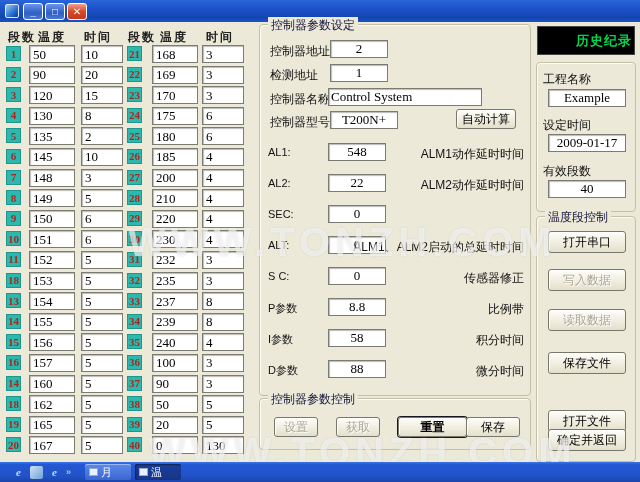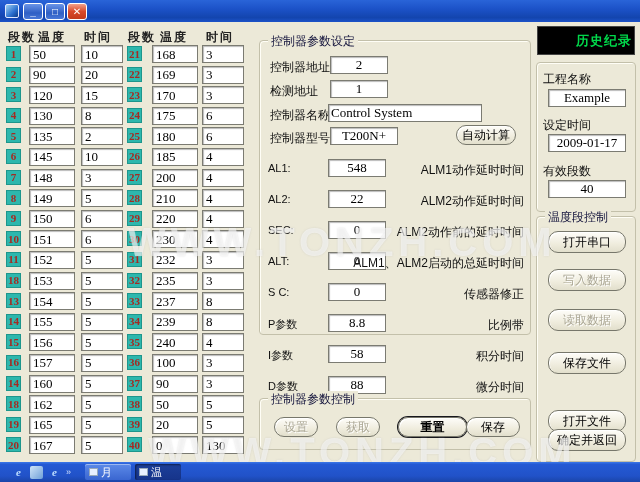--- a/index.html
+++ b/index.html
@@ -53,21 +53,21 @@
   
   .groupbox {
     position:absolute; border:1px solid #c3c0aa; border-radius:4px;
     box-shadow:inset 1px 1px 0 #fffef6;
   }
   .groupbox > .legend {
     position:absolute; top:-8px; left:8px; background:#ece9d8;
     padding:0 3px; font-size:12px; color:#14143c; white-space:nowrap;
   }
 
-  .gb-settings { left:259px; top:40px; width:272px; height:295px; }
+  .gb-settings { left:259px; top:24px; width:272px; height:372px; }
   .gb-control  { left:259px; top:398px; width:272px; height:52px; }
   .gb-info     { left:536px; top:62px;  width:100px; height:150px; }
   .gb-segctl   { left:536px; top:216px; width:100px; height:246px; }
 
   .fld-label { position:absolute; font-size:12px; color:#111; white-space:nowrap; }
   .tbox {
     position:absolute; background:#fff; border:1px solid #7b7b72;
     box-shadow:inset 1px 1px 1px rgba(60,60,60,.35);
     font:13px "Liberation Serif","DejaVu Serif",serif; color:#000;
     height:18px; padding:0 2px; outline:none;
@@ -76,21 +76,21 @@
 
   .param-row { position:absolute; left:0; width:270px; height:20px; }
   .param-row .p-label { position:absolute; left:8px; top:3px; font-size:11px; color:#111; }
   .param-row .p-input { left:68px; top:0; width:58px; }
   .param-row .p-desc  { position:absolute; right:6px; top:3px; font-size:12px; color:#111; white-space:nowrap; }
 
   
   .btn {
     position:absolute; height:20px;
     background:linear-gradient(180deg,#fefdf9,#efecdd 60%,#e2dfcc);
-    border:1px solid #77776b; border-radius:10px;
+    border:1px solid #77776b; border-radius:3px;
     box-shadow:inset 1px 1px 0 rgba(255,255,255,.95);
     display:flex; align-items:center; justify-content:center;
     font-size:12px; color:#000; cursor:default; white-space:nowrap;
   }
   .btn.disabled { color:#aaa694; text-shadow:1px 1px 0 #fff; }
   .btn.default { box-shadow:0 0 0 1px #17171d, inset 1px 1px 0 rgba(255,255,255,.95); font-weight:bold; }
 
   
   .marquee {
     position:absolute; left:537px; top:26px; width:98px; height:29px;
@@ -387,21 +387,20 @@
 
       <div class="param-row" style="top: 149px;">
         <span class="p-label">AL2:</span>
         <input class="tbox center p-input" readonly="" value="22" style="">
         <span class="p-desc">ALM2动作延时时间</span>
       </div>
 
       <div class="param-row" style="top: 180px;">
         <span class="p-label">SEC:</span>
         <input class="tbox center p-input" readonly="" value="0" style="">
-        <span class="p-desc">ALM2动作前的延时时间</span>
       </div>
 
       <div class="param-row" style="top: 211px;">
         <span class="p-label">ALT:</span>
         <input class="tbox center p-input" readonly="" value="0" style="">
         <span class="p-desc">ALM1、ALM2启动的总延时时间</span>
       </div>
 
       <div class="param-row" style="top: 242px;">
         <span class="p-label">S C:</span>

